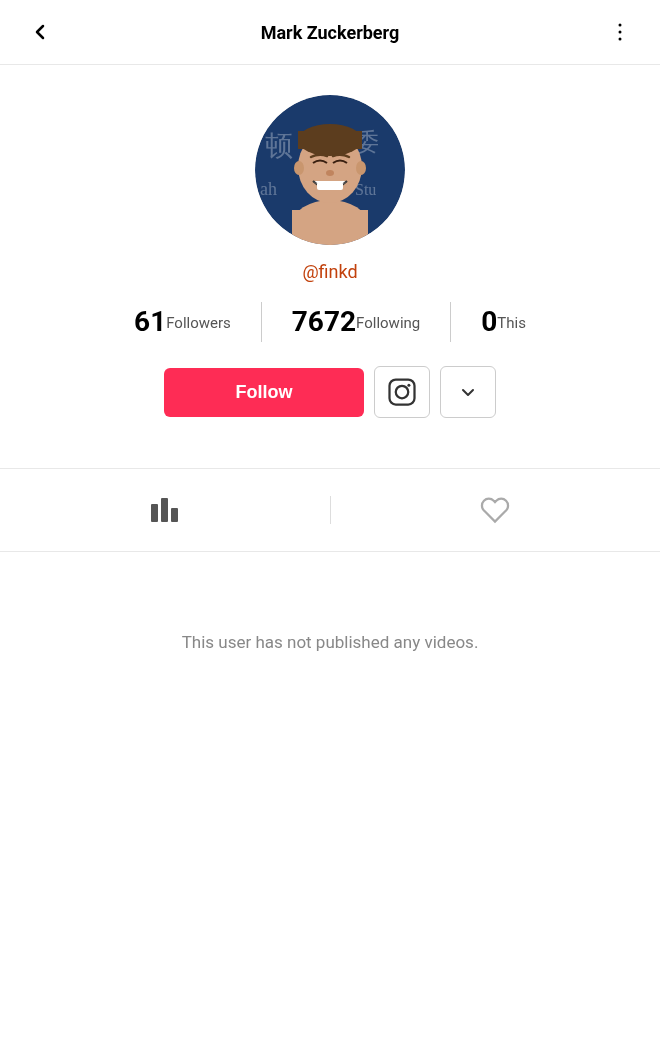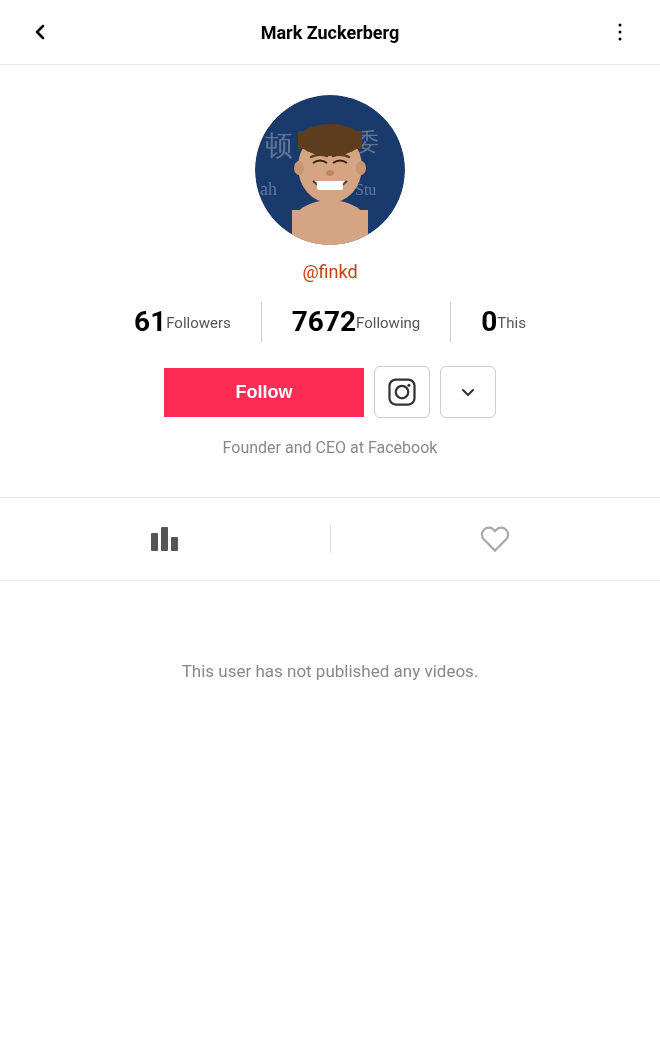--- a/index.html
+++ b/index.html
@@ -133,21 +133,21 @@
       display: flex;
       align-items: center;
       gap: 10px;
       margin-bottom: 20px;
     }
 
     .follow-btn {
       background: #fe2c55;
       color: #ffffff;
       border: none;
-      border-radius: 0;
+      border-radius: 6px;
       padding: 14px 60px;
       font-size: 18px;
       font-weight: 600;
       cursor: pointer;
       min-width: 200px;
       text-align: center;
     }
 
     .instagram-btn {
       width: 56px;
@@ -344,21 +344,20 @@
       </svg>
     </button>
 
     <button class="dropdown-btn">
       <svg width="16" height="16" viewBox="0 0 16 16" fill="none">
         <polyline points="3 6 8 11 13 6" stroke="#333" stroke-width="2" stroke-linecap="round" stroke-linejoin="round" fill="none"></polyline>
       </svg>
     </button>
   </div>
 
-  <span class="bio-text">Founder and CEO at Facebook</span>
 
 </div>
 
 <div class="section-divider"></div>
 
 <div class="tabs-row">
   <div class="tab-item active">
 
     <div class="tab-icon-grid">
       <div class="bar" style="height: 18px;"></div>

